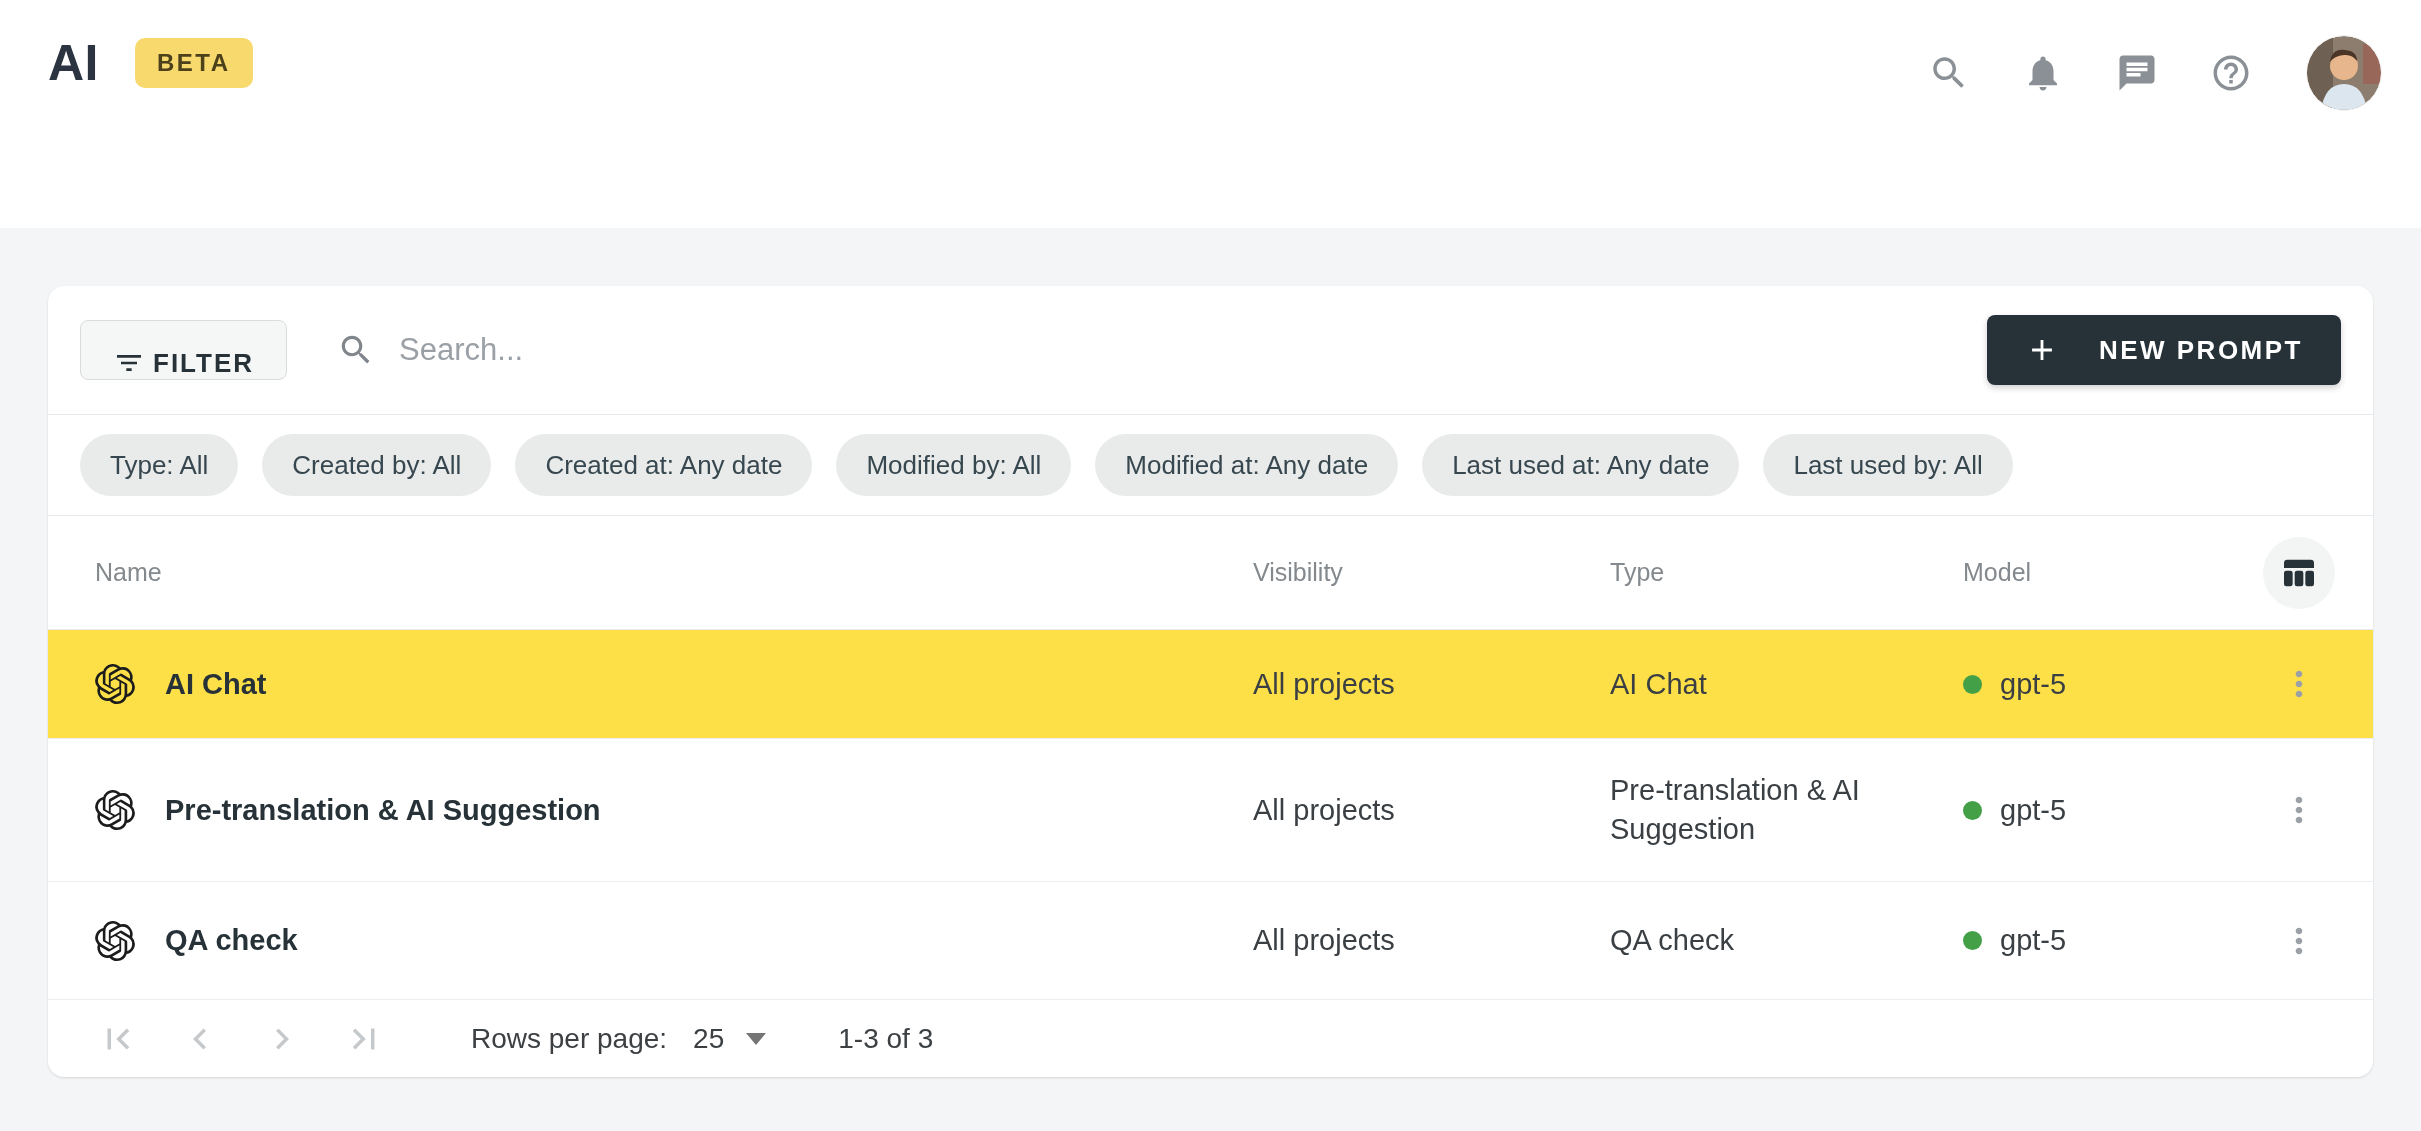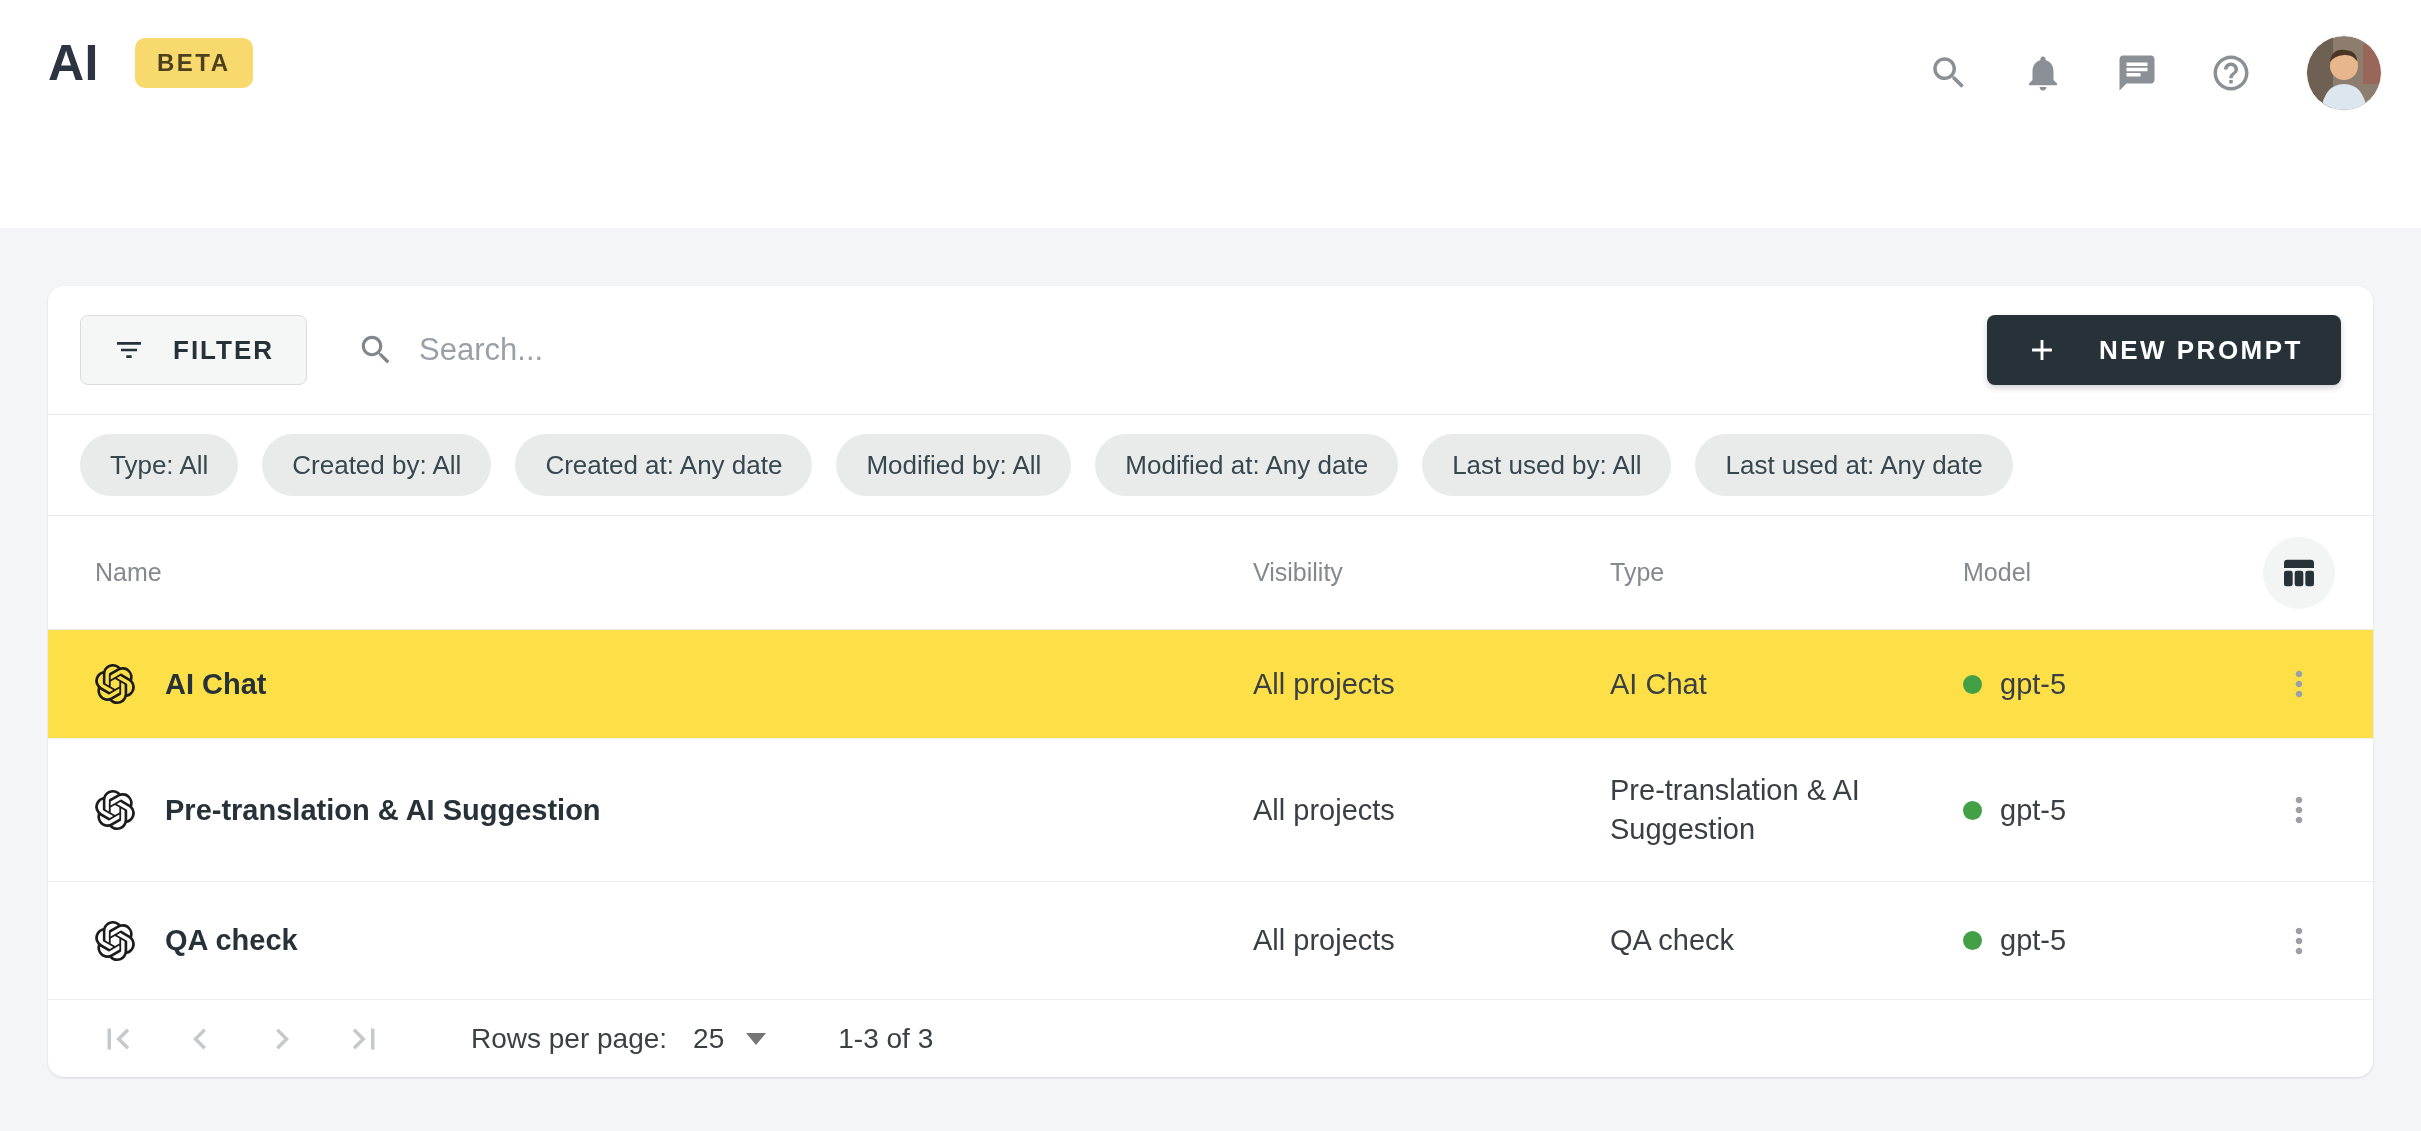--- a/index.html
+++ b/index.html
@@ -29,21 +29,21 @@
          font-size:27px; font-weight:600; letter-spacing:2px; color:#85898d; cursor:pointer; }
   .tab.active { color:#43a047; }
   .tab.active::after { content:""; position:absolute; left:0; right:0; bottom:0; height:18px;
                        background:#43a047; border-radius:9px 9px 0 0; }
 
   
   .card { margin:58px 48px 0; background:#fff; border-radius:16px; overflow:hidden;
           box-shadow:0 1px 3px rgba(0,0,0,.08), 0 1px 2px rgba(0,0,0,.05); }
 
   .toolbar { height:128px; display:flex; align-items:center; padding:0 32px; }
-  .filter-btn { display:flex; align-items:center; gap:28px; height:70px; padding:0 32px;
+  .filter-btn { display:flex; align-items:flex-end; gap:8px; height:60px; padding:0 32px;
                 background:#f5f6f6; border:1px solid #d9dbdc; border-radius:8px; cursor:pointer;
                 font-size:26px; font-weight:600; letter-spacing:2px; color:#263238; }
   .filter-btn svg { width:32px; height:32px; fill:#263238; }
   .search-box { display:flex; align-items:center; gap:24px; margin-left:50px; flex:1; }
   .search-box svg { width:38px; height:38px; fill:#80868b; }
   .search-input { border:none; outline:none; font-size:31px; color:#202124; width:900px;
                   font-family:"Liberation Sans","DejaVu Sans",sans-serif; background:transparent; }
   .search-input::placeholder { color:#9aa0a6; }
   .new-prompt-btn { display:flex; align-items:center; gap:40px; height:70px; padding:0 38px;
                     background:#263238; color:#fff; border:none; border-radius:8px; cursor:pointer;
@@ -171,22 +171,22 @@
   </div>
 
   <div class="divider"></div>
 
   <div class="chips">
     <span class="chip">Type: All</span>
     <span class="chip">Created by: All</span>
     <span class="chip">Created at: Any date</span>
     <span class="chip">Modified by: All</span>
     <span class="chip">Modified at: Any date</span>
+    <span class="chip">Last used at: Any date</span>
     <span class="chip">Last used by: All</span>
-    <span class="chip">Last used at: Any date</span>
   </div>
 
   <div class="divider"></div>
 
   <div class="trow table-header">
     <div class="col-name">Name</div>
     <div class="col-vis">Visibility</div>
     <div class="col-type">Type</div>
     <div class="col-model">Model</div>
     <div class="col-actions">

